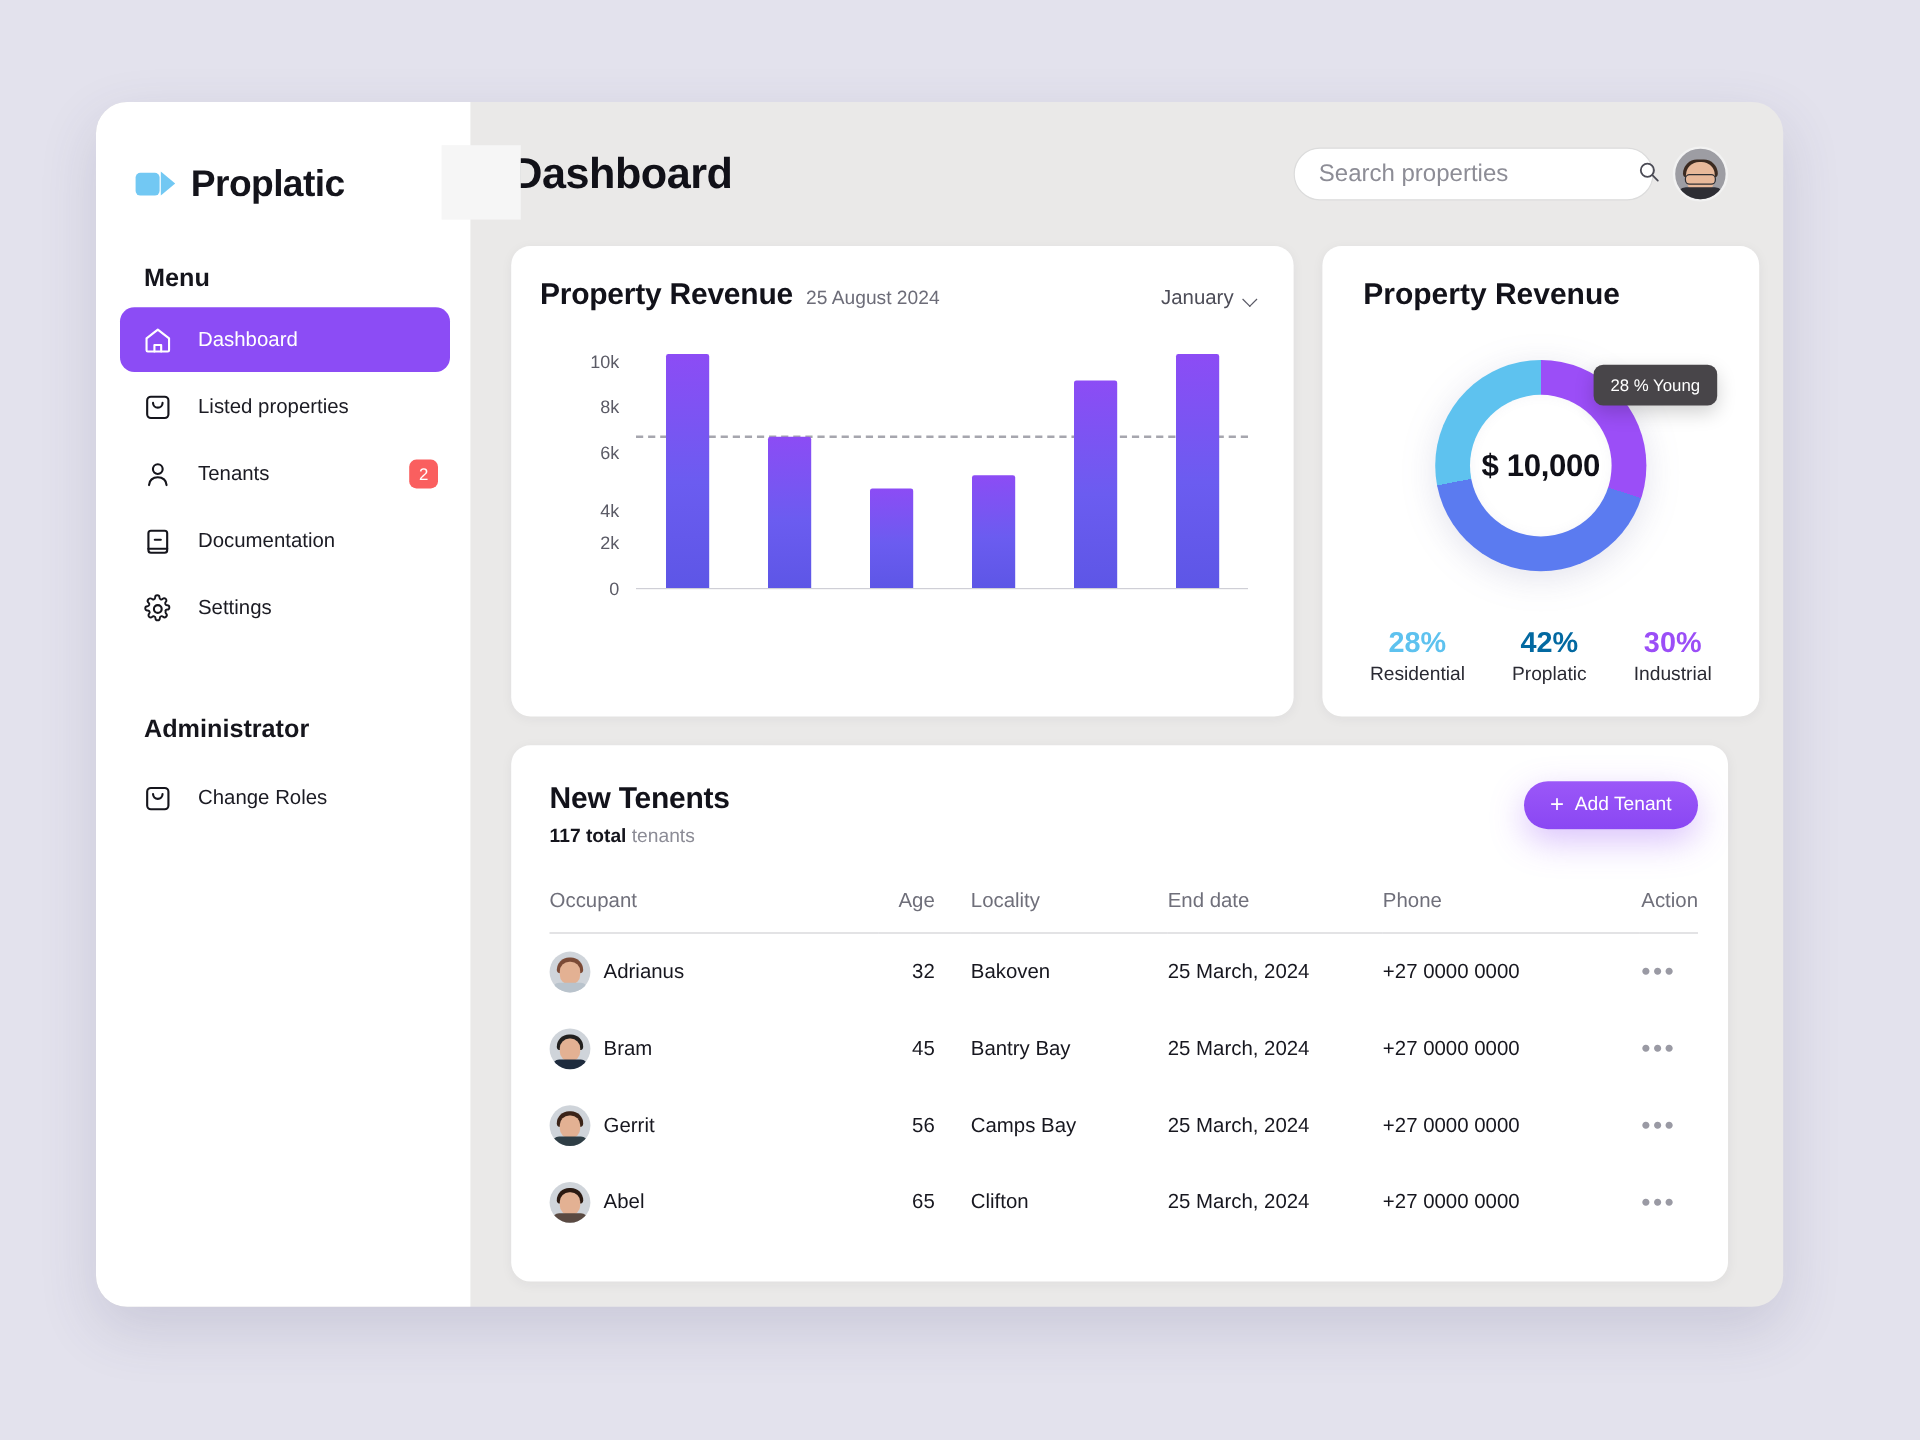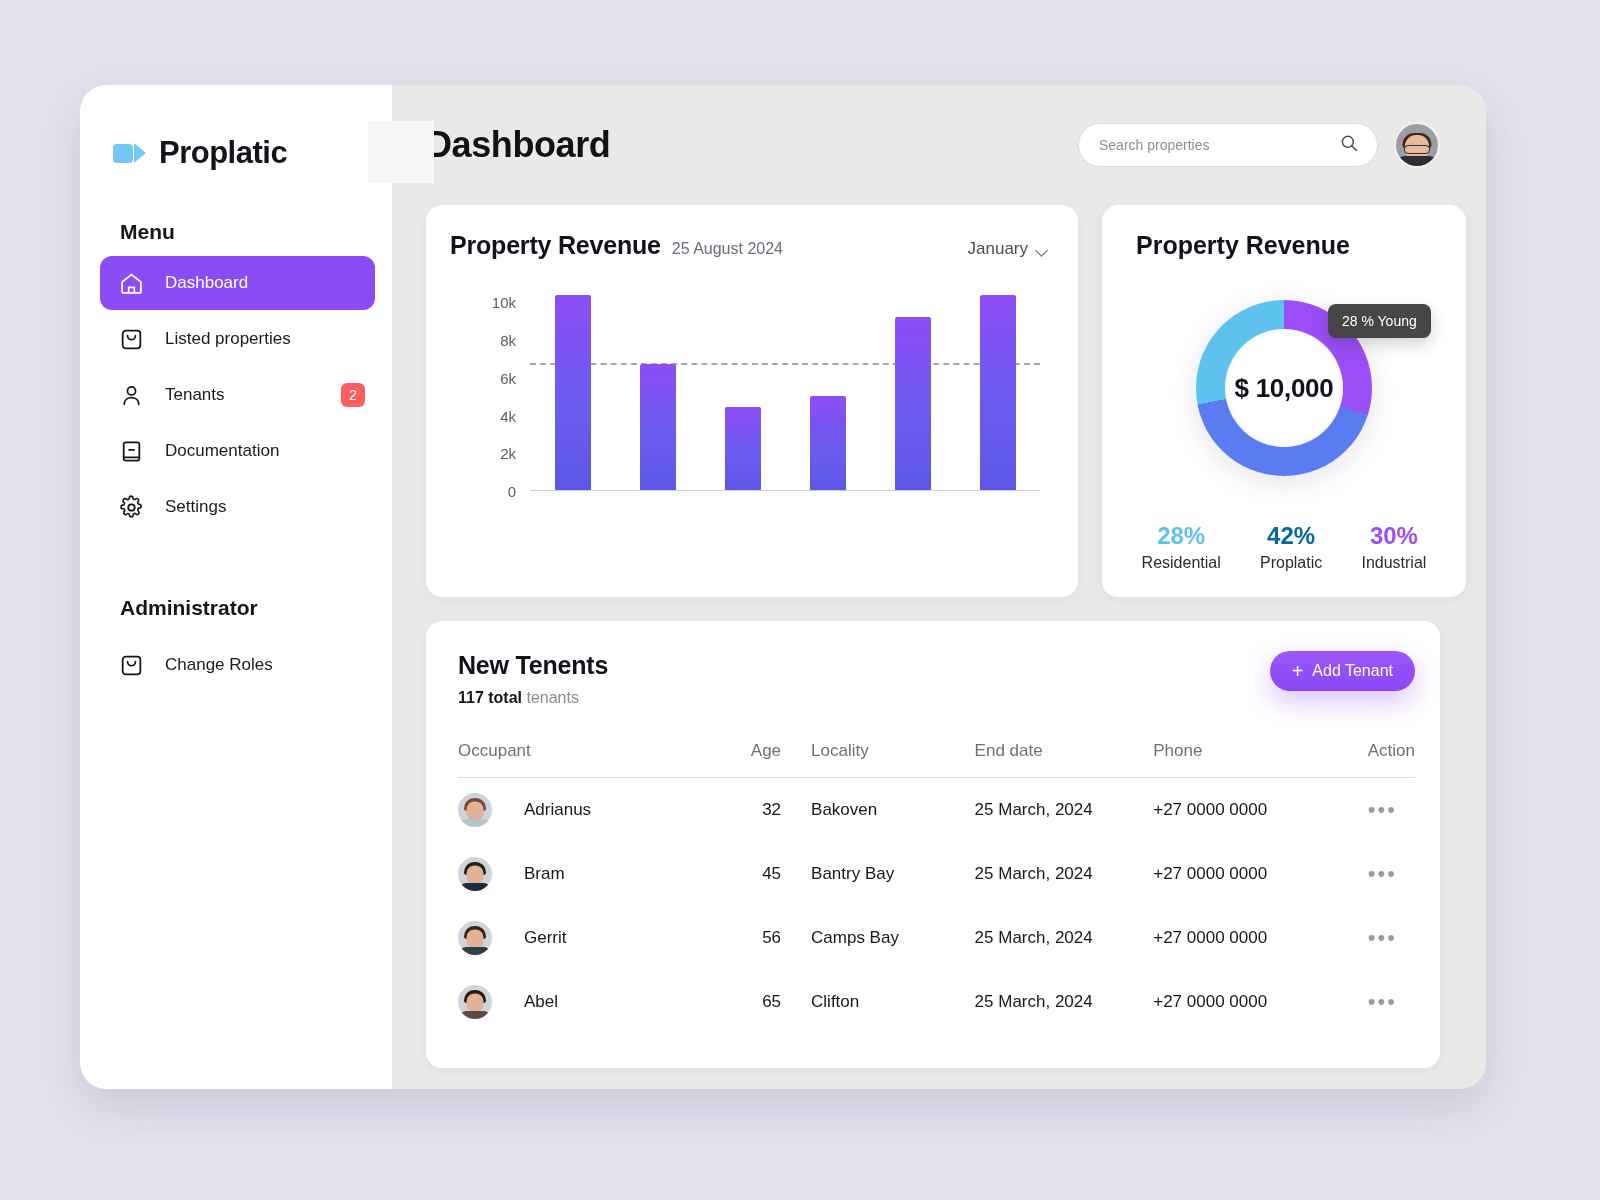--- a/index.html
+++ b/index.html
@@ -146,21 +146,21 @@
     background: #fff;
     border: 1px solid #dcdcdc;
     display: flex;
     align-items: center;
     padding: 0 18px 0 20px;
   }
   .search-input {
     flex: 1;
     border: none;
     outline: none;
-    font-size: 14px;
+    font-size: 20px;
     font-family: inherit;
     color: #3a3a44;
     background: transparent;
   }
   .search-input::placeholder { color: #8d8d96; }
   .avatar {
     width: 46px; height: 46px; border-radius: 50%;
     background: #9d9da3;
     position: relative;
     overflow: hidden;
@@ -299,21 +299,21 @@
     text-align: left;
     font-size: 17px; font-weight: 400; color: #6f6f7a;
     padding-bottom: 16px;
     border-bottom: 1.4px solid #dededf;
   }
   table.tenants th.num, table.tenants td.num { text-align: right; padding-right: 30px; }
   table.tenants th.act, table.tenants td.act { text-align: left; padding-left: 2px; }
   table.tenants td {
     font-size: 17px; color: #17171f; padding: 15px 0;
   }
-  .occ { display:flex; align-items:center; gap: 32px; }
+  .occ { display:flex; align-items:center; gap: 11px; }
   .occ-avatar {
     width: 34px; height:34px; border-radius: 50%; flex:0 0 34px;
     position: relative; overflow: hidden;
   }
   .occ-avatar .oh { position:absolute; left:50%; top:14%; transform:translateX(-50%); width:22px; height:13px; border-radius:11px 11px 3px 3px; }
   .occ-avatar .of { position:absolute; left:50%; top:52%; transform:translate(-50%,-50%); width:17px; height:19px; border-radius:8px; background:#e3b193; }
   .occ-avatar .ob { position:absolute; left:50%; bottom:-3px; transform:translateX(-50%); width:30px; height:11px; border-radius:6px 6px 0 0; }
   .dots { color:#9a9aa4; font-size: 22px; letter-spacing: 2px; cursor:pointer; line-height: 1; }
 
   .col-occ { width: 300px; }
@@ -438,21 +438,21 @@
             <span>January</span>
             <span class="chev"></span>
           </span>
         </div>
 
 
         <div class="chart">
           <div class="y-axis" id="yaxis">
               <div class="y-tick" style="top: 219px;">0</div>
               <div class="y-tick" style="top: 181.241px;">2k</div>
-              <div class="y-tick" style="top: 144px;">4k</div>
+              <div class="y-tick" style="top: 154px;">4k</div>
               <div class="y-tick" style="top: 105.724px;">6k</div>
               <div class="y-tick" style="top: 67.9655px;">8k</div>
               <div class="y-tick" style="top: 30.2069px;">10k</div>
             </div>
           <div class="plot">
             <div class="avg-line" id="avgline" style="top: 90.6207px;"></div>
             <div class="bars" id="bars">
                 <div class="bar-slot">
                   <div class="bar" style="height: 89.6552%;"></div>
                 </div>

